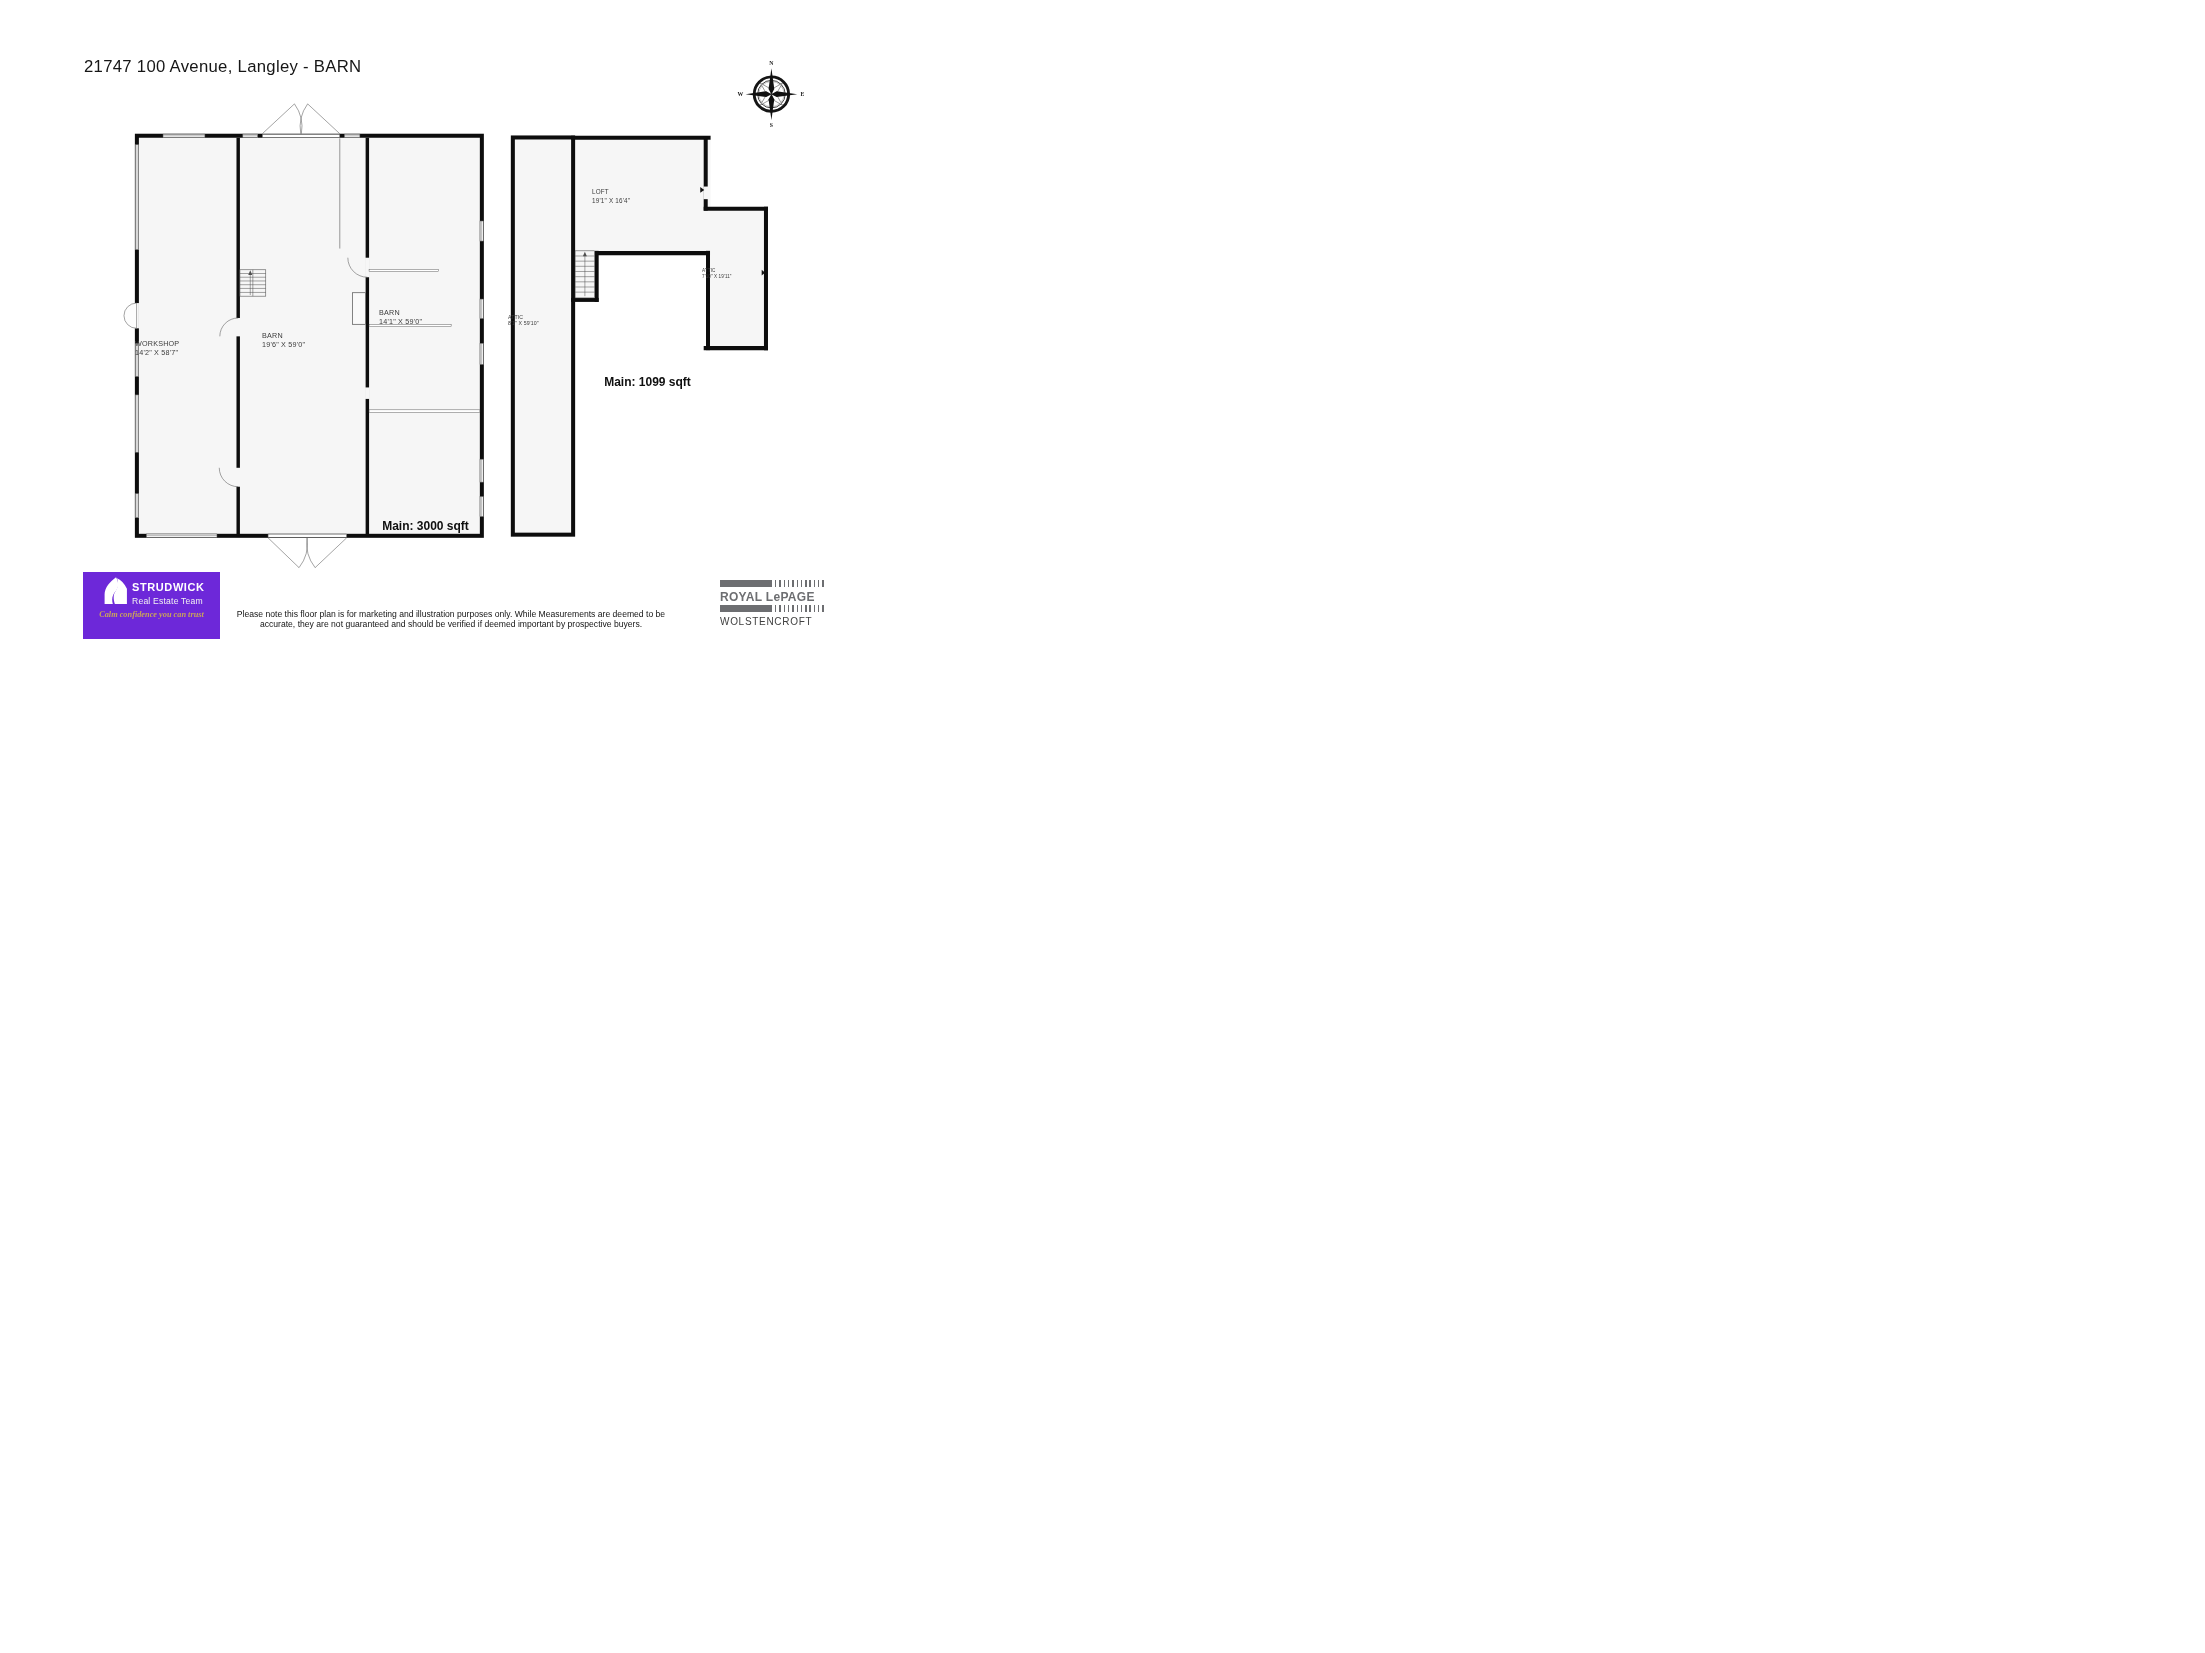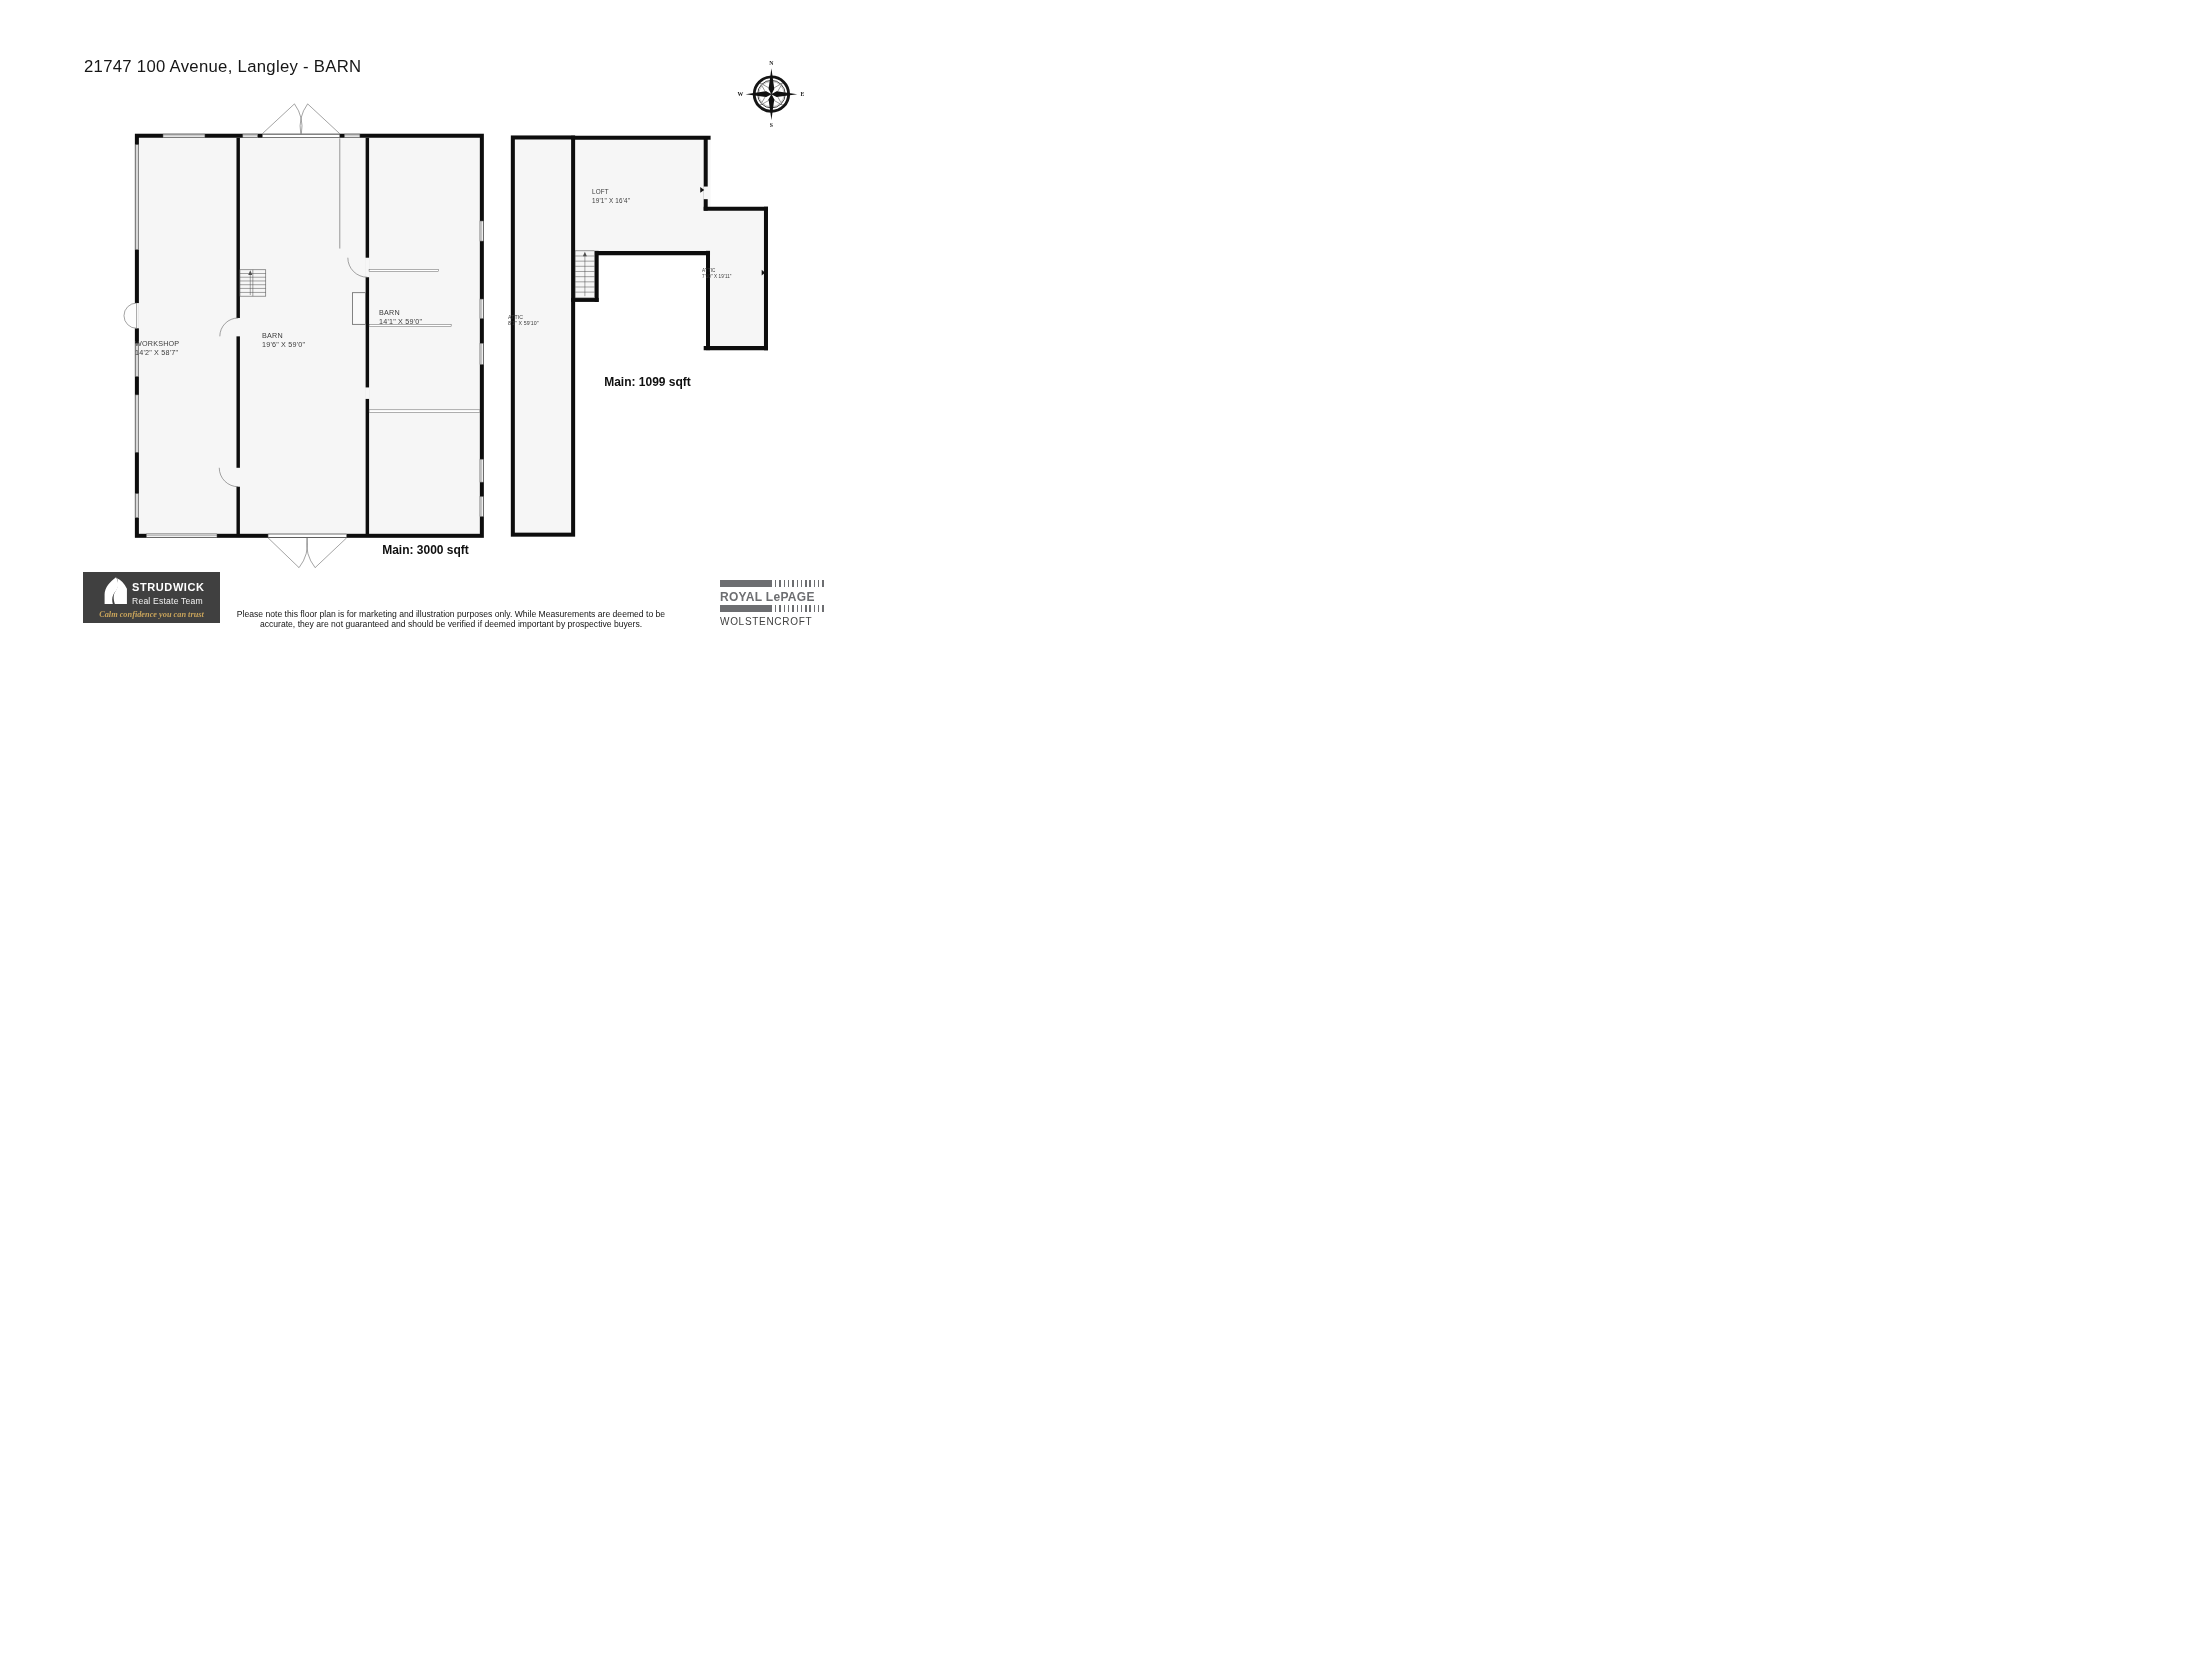--- a/index.html
+++ b/index.html
@@ -20,21 +20,21 @@
   .stairbox{fill:#f6f6f6;stroke:#4f4f4f;stroke-width:1;}
   .tread{stroke:#4f4f4f;stroke-width:0.9;}
   
   .rlabel{position:absolute;color:#3b3b3b;}
   .rl-big{font-size:7.2px;line-height:9px;letter-spacing:0.2px;}
   .rl-mid{font-size:6.3px;line-height:9.2px;letter-spacing:0.2px;}
   .rl-small{font-size:5.2px;line-height:6px;letter-spacing:0.1px;}
   .rl-tiny{font-size:4.6px;line-height:5.7px;letter-spacing:0.1px;}
   .area{position:absolute;text-align:center;font-size:12px;font-weight:700;color:#0f0f0f;}
   
-  .sw{left:83px;top:572px;width:137px;height:51px;background:#404040;}
+  .sw{left:83px;top:572px;width:137px;height:67px;background:#6d28d9;}
   .sw-name{position:absolute;left:49px;top:9.2px;color:#fff;font-size:11px;font-weight:700;letter-spacing:0.6px;}
   .sw-sub{position:absolute;left:49px;top:23.5px;color:#f2f2f2;font-size:8.6px;font-weight:400;letter-spacing:0.2px;text-align:center;}
   .sw-tag{position:absolute;left:0;top:38px;width:100%;text-align:center;color:#c9a45b;
           font-family:"Liberation Serif",serif;font-style:italic;font-size:8.3px;font-weight:700;}
   
   .rlp{left:720px;top:580px;width:107px;height:49px;}
   .rlp-bar{position:absolute;left:0;width:107px;height:6.6px;}
   .rlp-solid{position:absolute;left:0;top:0;width:52px;height:6.6px;background:#6d6e71;}
   .rlp-stripes{position:absolute;left:55px;top:0;width:52px;height:6.6px;
       background:repeating-linear-gradient(90deg,#6d6e71 0,#6d6e71 1.4px,transparent 1.4px,transparent 4.3px);}
@@ -221,21 +221,21 @@
   </div>
   <div class="rlabel rl-mid abs" style="left:592px;top:187px;width:92px;">
     <div>LOFT</div>
     <div>19'1" X 16'4"</div>
   </div>
   <div class="rlabel rl-tiny abs" style="left:702px;top:268px;width:69px;">
     <div>ATTIC</div>
     <div>7'10" X 19'11"</div>
   </div>
 
-  <div class="area" style="left:368px;top:543px;width:115px;">Main: 3000 sqft</div>
+  <div class="area" style="left:368px;top:519px;width:115px;">Main: 3000 sqft</div>
   <div class="area" style="left:590px;top:375px;width:115px;">Main: 1099 sqft</div>
 
   <div class="abs sw">
     <svg width="27" height="27.6" viewBox="0 0 52 52" style="position:absolute;left:19px;top:4.6px;">
       <path d="M27,0 C16,8 5,20 5,33 L5,52 L21,52 C18,42 20,33 27,26 C33,19 32,8 27,0 Z" fill="#ffffff"></path>
       <path d="M29,2 C32,10 31,20 26,27 C22,32 21,41 25,52 L48,52 L48,22 C43,12 36,5 29,2 Z" fill="#ffffff"></path>
     </svg>
     <div class="sw-name">STRUDWICK</div>
     <div class="sw-sub">Real Estate Team</div>
     <div class="sw-tag">Calm confidence you can trust</div>

